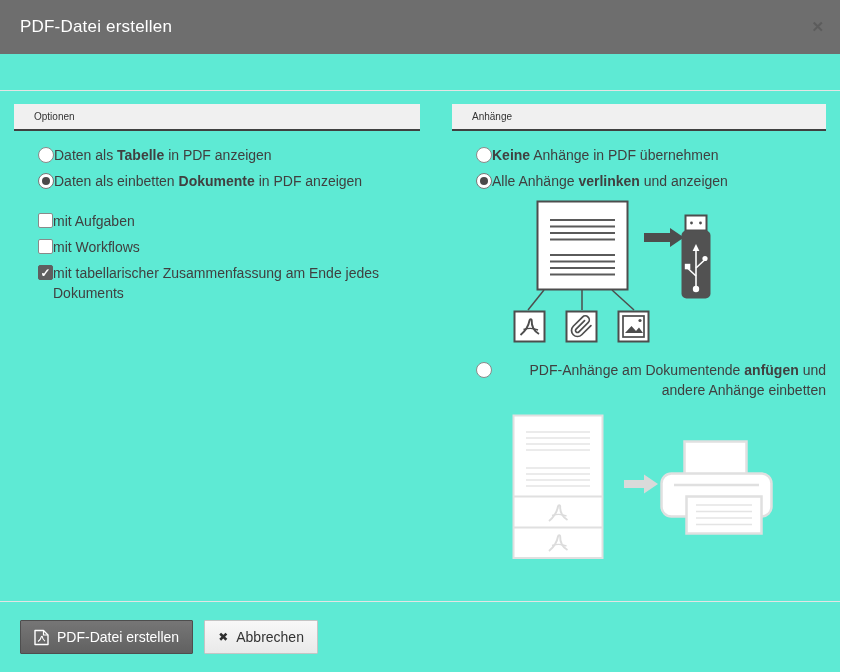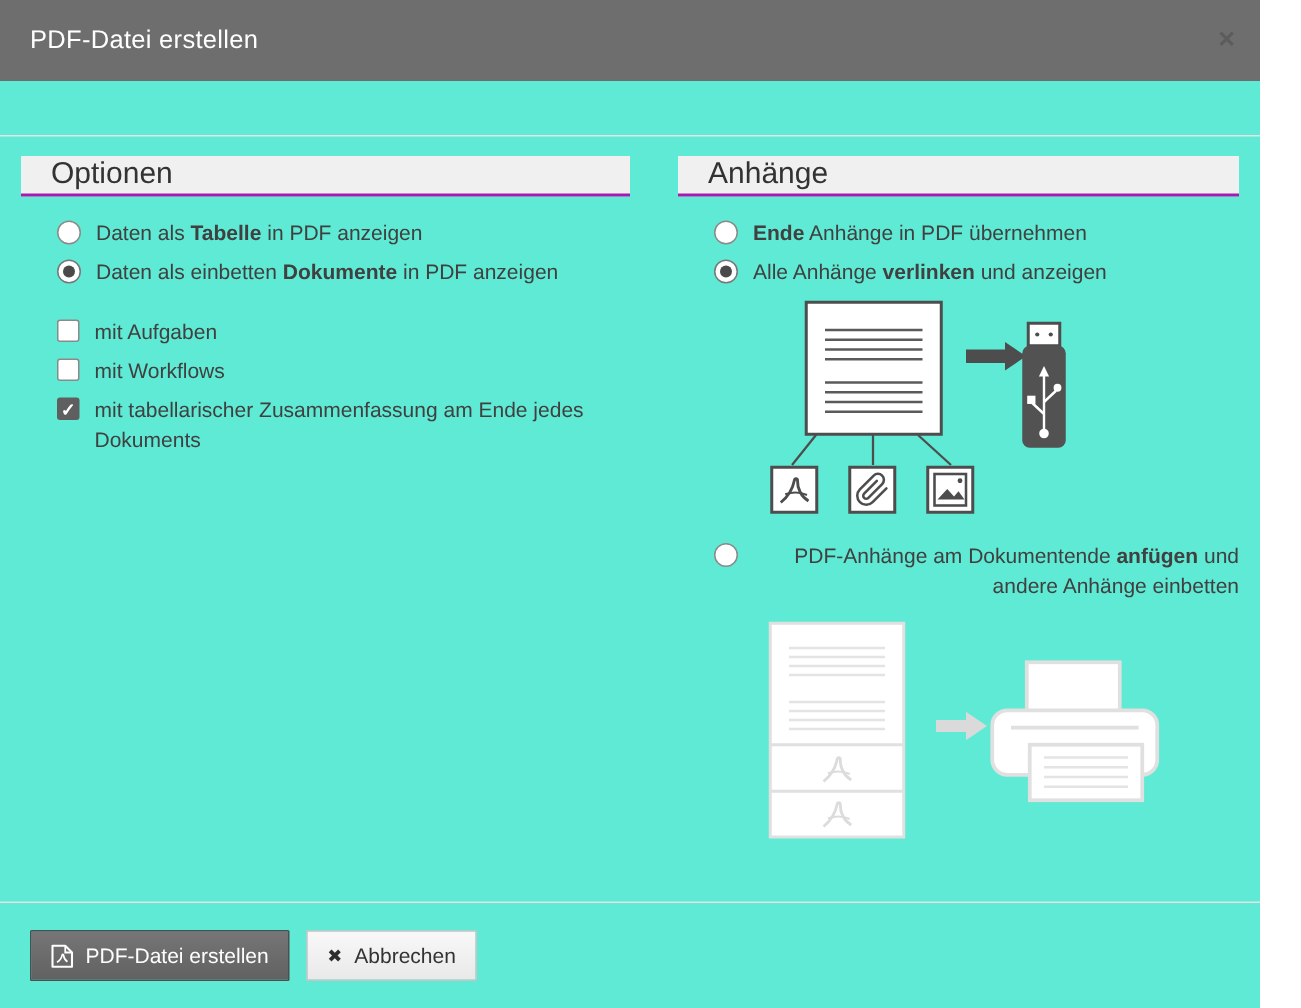--- a/index.html
+++ b/index.html
@@ -14,25 +14,25 @@
 
   .divider { position:absolute; left:0; width:100%; border-top:1px solid #e4e4e4; }
   .divider.top { top:90px; }
   .divider.bottom { top:601px; }
 
   
   .content { position:absolute; top:104px; left:14px; right:14px; display:flex; gap:32px; }
   .col { flex:0 0 406px; }
   .col.right { flex:1 1 auto; }
 
-  .section-header { height:27px; background:#f0f0f0; border-bottom:2px solid #a21caf; line-height:25px; padding-left:20px; font-size:20px; color:#333; }
+  .section-header { height:27px; background:#f0f0f0; border-bottom:2px solid #404040; line-height:25px; padding-left:20px; font-size:10px; color:#333; }
 
   .group { margin-top:14px; padding-left:24px; }
   .row { display:flex; align-items:flex-start; margin-bottom:6px; }
-  .label { font-size:14px; color:#404040; line-height:20px; margin-left:10px; }
+  .label { font-size:14px; color:#404040; line-height:20px; }
   .label b { font-weight:700; }
   .label.w1 { max-width:360px; }
   .label.w2 { max-width:370px; }
 
   .radio { flex:0 0 16px; width:16px; height:16px; margin-top:2px; border:1px solid #8a8a8a; border-radius:50%; background:#fff; display:flex; align-items:center; justify-content:center; }
   .radio .dot { width:8px; height:8px; border-radius:50%; background:#4a4a4a; display:none; }
   .radio.on { border-color:#777; }
   .radio.on .dot { display:block; }
 
   .checkbox { flex:0 0 15px; width:15px; height:15px; margin-top:2px; border:1px solid #8a8a8a; border-radius:2px; background:#fff; display:flex; align-items:center; justify-content:center; }
@@ -99,21 +99,21 @@
         </div>
       </div>
     </div>
 
     <div class="col right">
       <div class="section-header">Anhänge</div>
 
       <div class="group">
         <div class="row">
           <span class="radio"></span>
-          <span class="label"><span></span><b>Ende</b><span> Anhänge in PDF übernehmen</span></span>
+          <span class="label"><span></span><b>Keine</b><span> Anhänge in PDF übernehmen</span></span>
         </div>
         <div class="row">
           <span class="radio on">
               <span class="dot"></span>
             </span>
           <span class="label"><span>Alle Anhänge </span><b>verlinken</b><span> und anzeigen</span></span>
         </div>
 
         <svg class="illus one" width="204" height="144" viewBox="0 0 204 144">
           <g>

